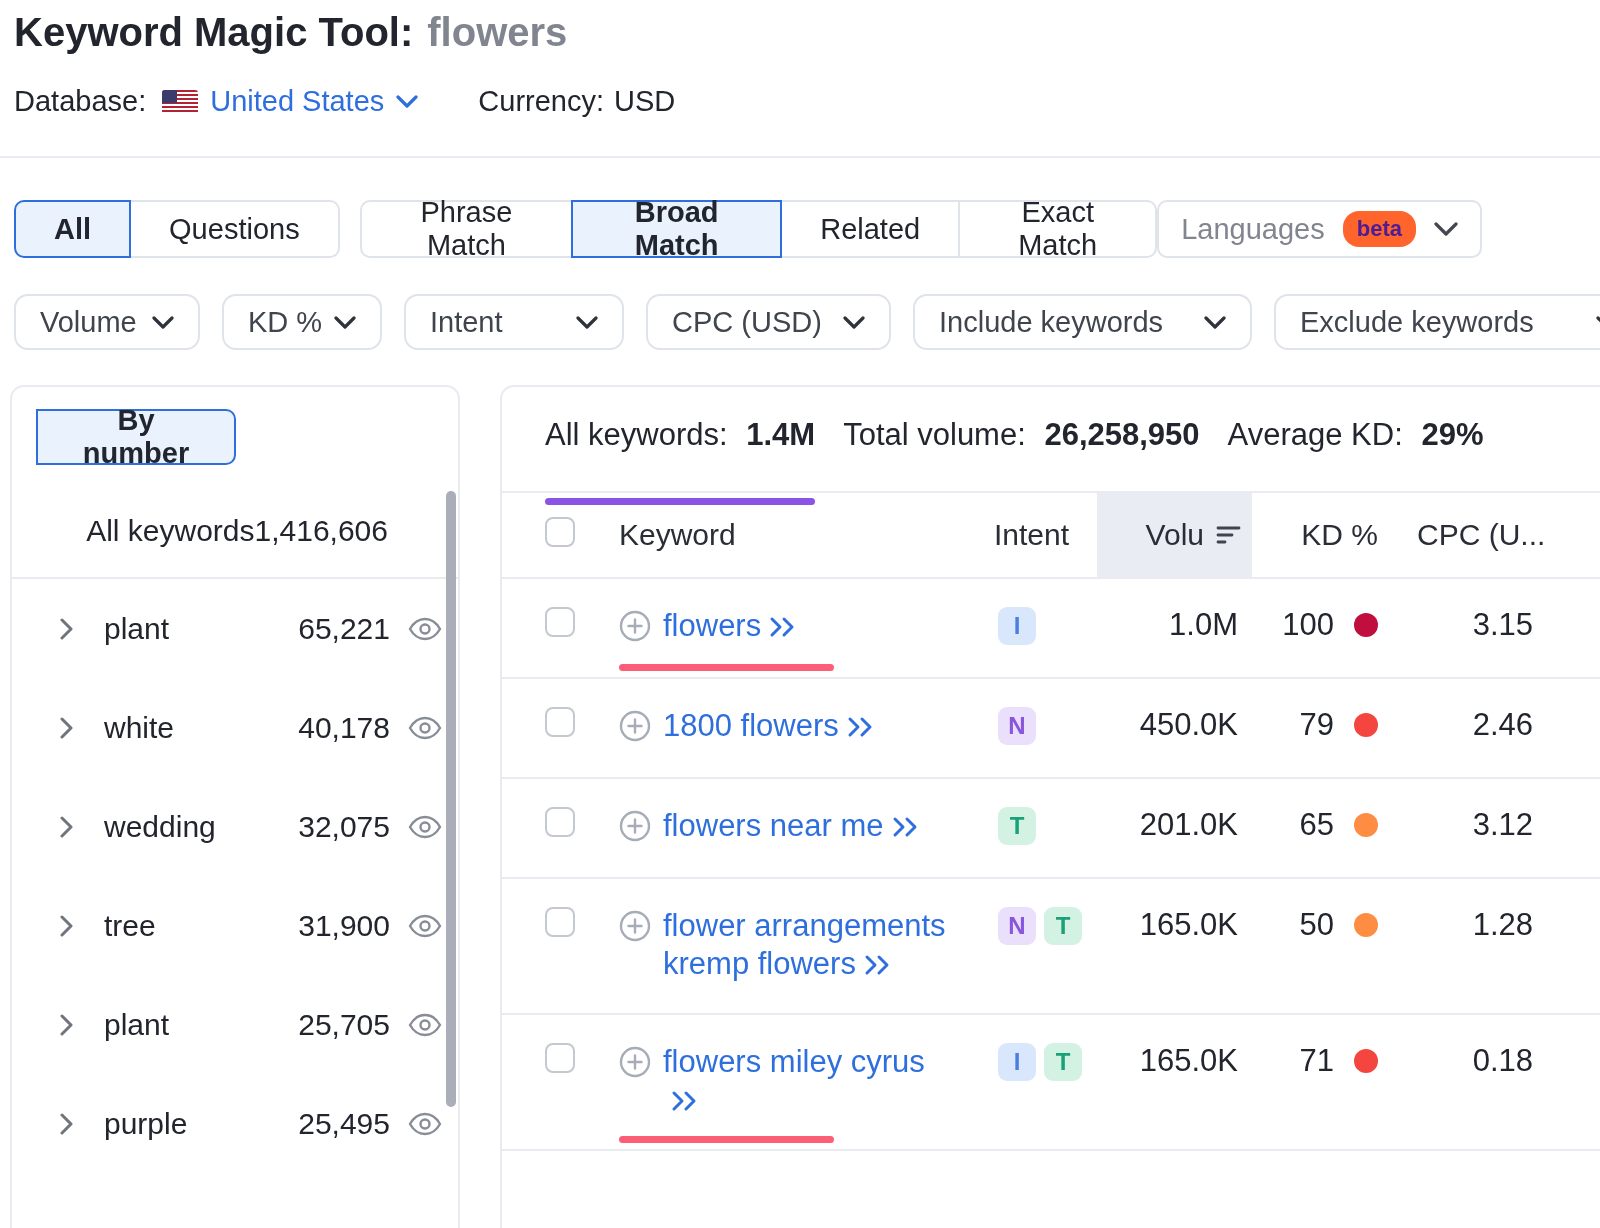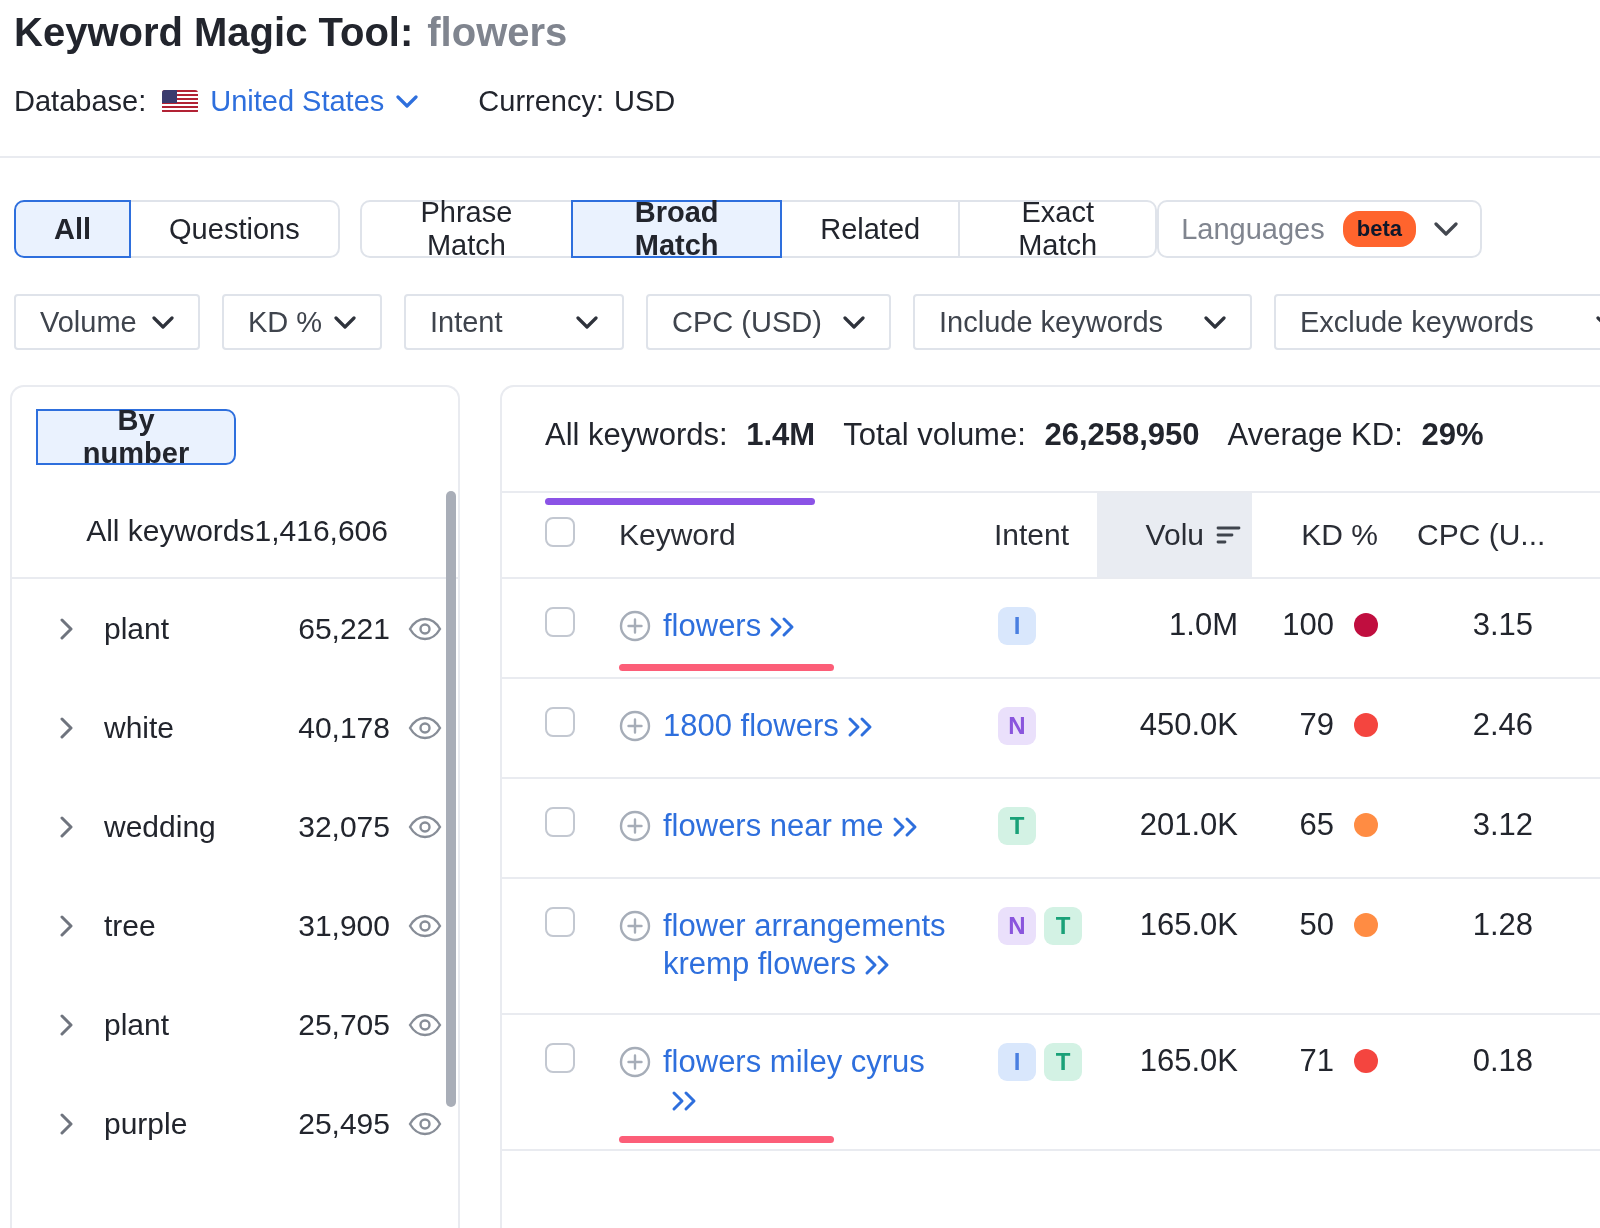--- a/index.html
+++ b/index.html
@@ -31,26 +31,26 @@
   .btn-group { display:flex; }
   .btn-group .btn + .btn { margin-left:-2px; }
   .btn-group .btn:first-child { border-radius:10px 0 0 10px; }
   .btn-group .btn:last-child { border-radius:0 10px 10px 0; }
 
   .match-row { display:flex; align-items:center; margin:42px 14px 0 14px; }
   .grp-all { margin-right:20px; }
   .languages-btn { margin-left:auto; margin-right:104px; height:58px; border:2px solid var(--border-gray);
     border-radius:10px; display:inline-flex; align-items:center; gap:18px; padding:0 22px;
     font-size:29px; color:var(--text-gray); background:#fff; }
-  .beta-pill { background:var(--beta-orange); color:#0f172a; font-size:22px; font-weight:700;
+  .beta-pill { background:var(--beta-orange); color:#4c1d95; font-size:22px; font-weight:700;
     padding:5px 14px; border-radius:16px; }
   .languages-btn .chev { color:#43474f; }
 
   .filter-row { display:flex; gap:22px; margin:36px 0 0 14px; }
-  .filter-btn { height:56px; border:2px solid var(--border-gray); border-radius:4px;
+  .filter-btn { height:56px; border:2px solid var(--border-gray); border-radius:14px;
     display:inline-flex; align-items:center; justify-content:space-between;
     padding:0 24px; font-size:29px; color:#3f444d; background:#fff; flex-shrink:0; }
   .filter-btn:nth-child(1){ width:186px; } .filter-btn:nth-child(2){ width:160px; }
   .filter-btn:nth-child(3){ width:220px; } .filter-btn:nth-child(4){ width:245px; }
   .filter-btn:nth-child(5){ width:339px;text-align:center; } .filter-btn:nth-child(6){ width:370px; }
 
   
   .content { display:flex; gap:40px; margin-top:35px; padding-left:10px; height:843px; }
   .card { border:2px solid var(--card-border); border-bottom:none; border-radius:14px 14px 0 0;
     background:#fff; height:100%; position:relative; }

